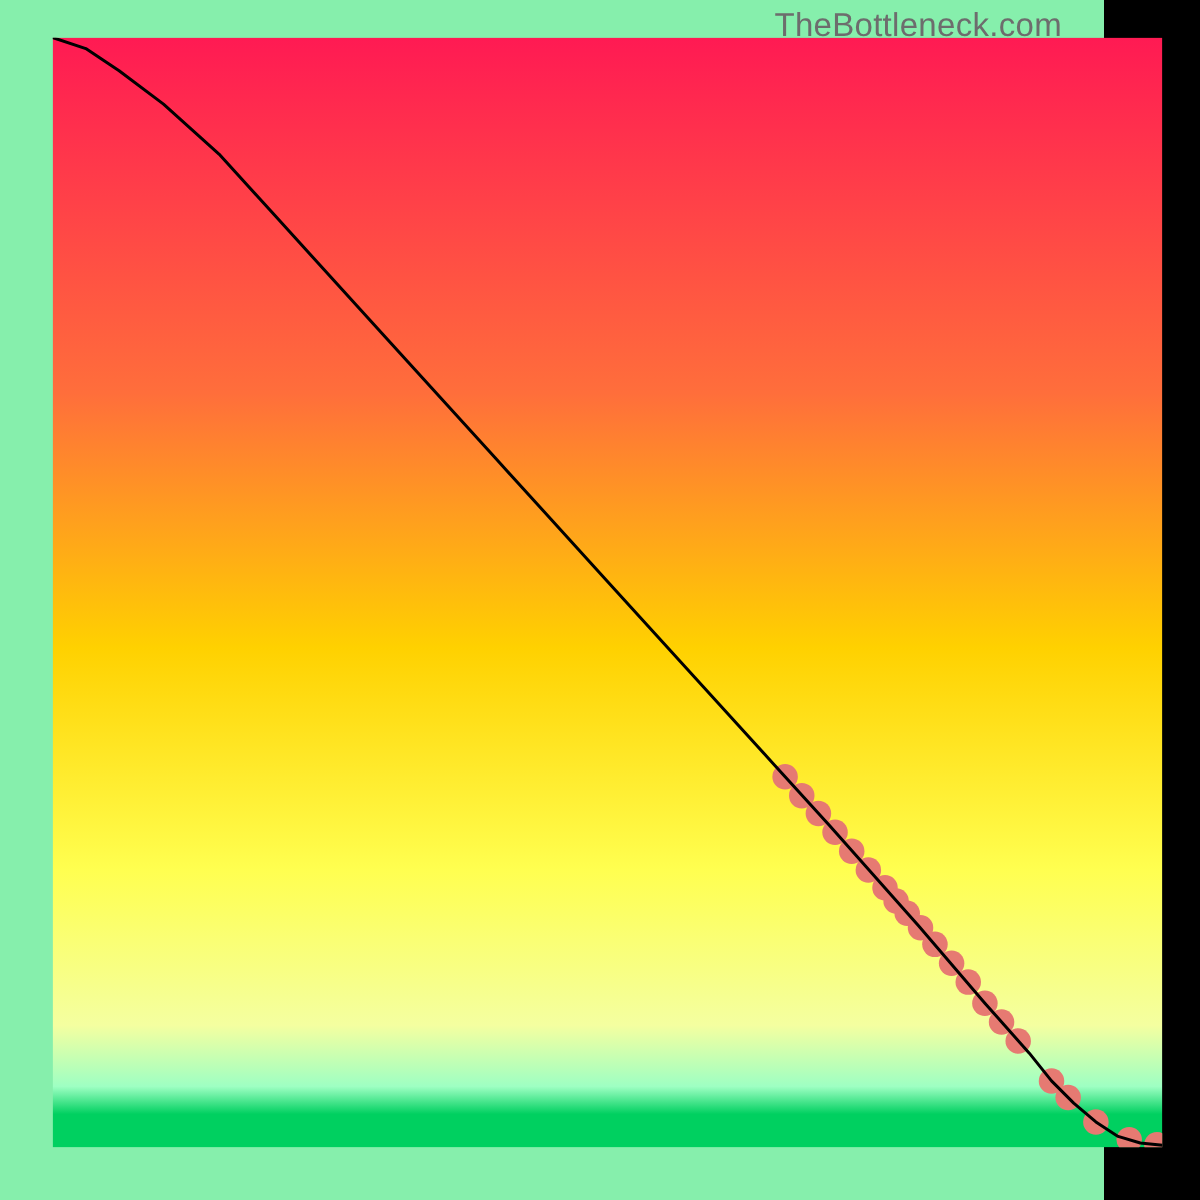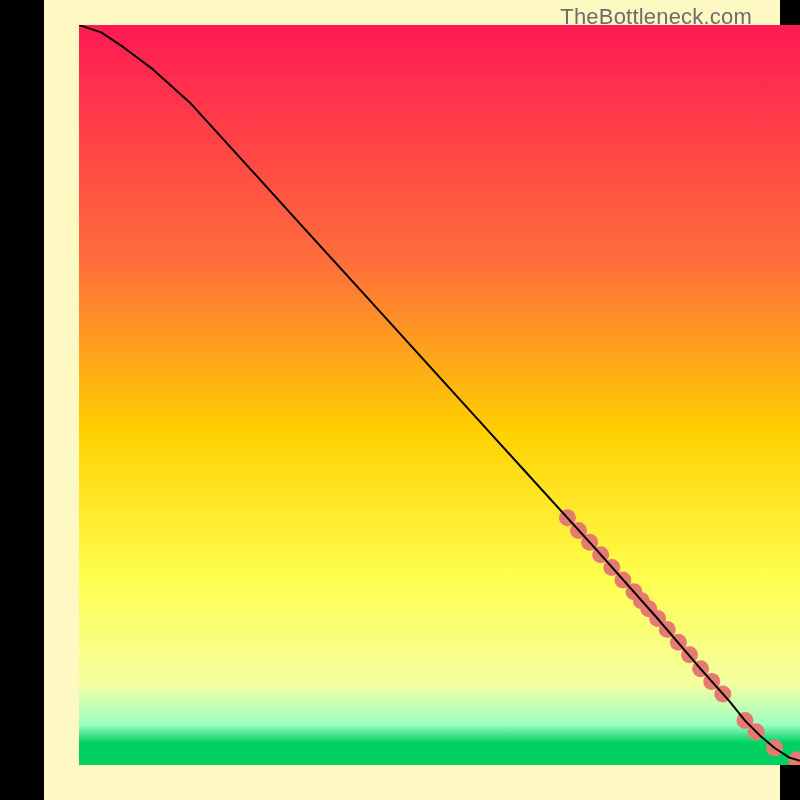--- a/index.html
+++ b/index.html
@@ -8,22 +8,21 @@
     width: 800px;
     height: 800px;
     overflow: hidden;
     background: #000;
     font-family: Arial, Helvetica, sans-serif;
   }
   .stage {
     position: relative;
     width: 736px;
     height: 800px;
-    background: #fef9c3;
-    margin-left: 44px;
+    background: #86efac;
   }
   .plot-area {
     position: absolute;
     left: 35px;
     top: 25px;
     width: 740px;
     height: 740px;
     overflow: hidden;
   }
   .gradient {

